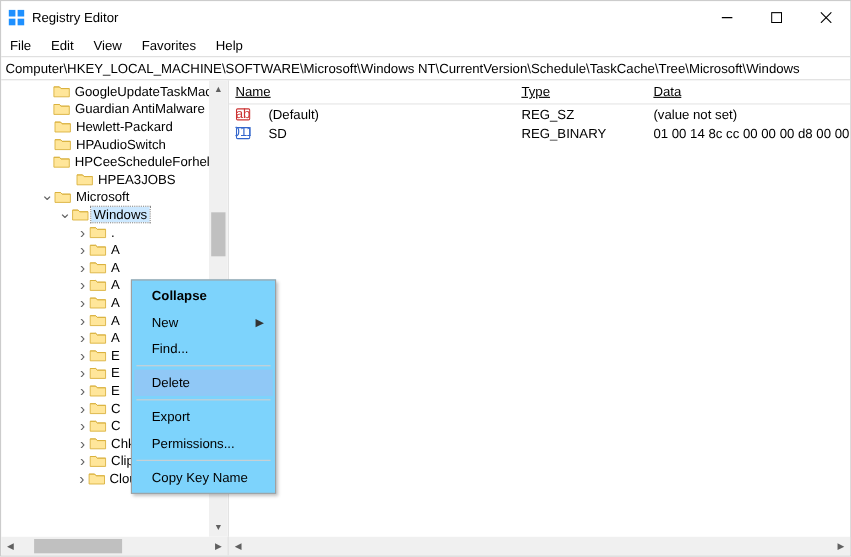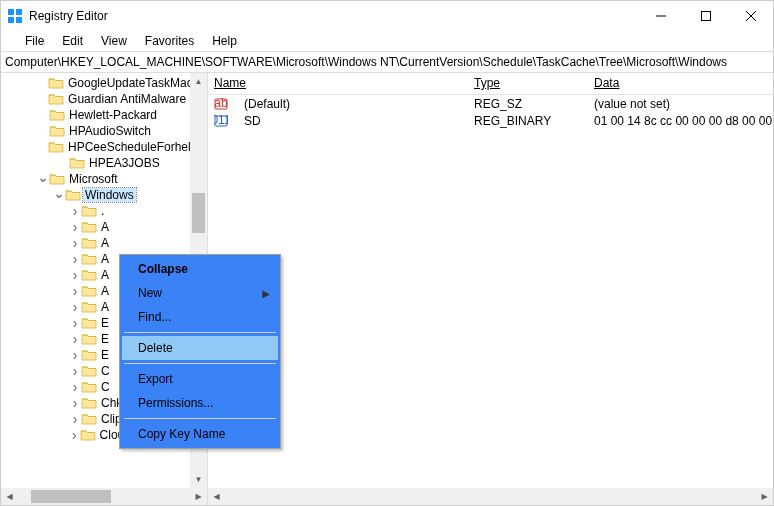--- a/index.html
+++ b/index.html
@@ -4,21 +4,21 @@
 <style>
 * { box-sizing: border-box; margin: 0; padding: 0; font-family: "Segoe UI", Tahoma, sans-serif; font-size: 12px; }
 body { background: #fff; width: 774px; height: 506px; overflow: hidden; position: relative; border: 1px solid #ccc; }
 
 .titlebar { height: 30px; display: flex; align-items: center; padding-left: 6px; }
 .titlebar .app-icon { width: 16px; height: 16px; margin-right: 6px; display: inline-block; }
 .titlebar .title { flex: 1; }
 .titlebar .winbtn { width: 45px; height: 30px; display: flex; align-items: center; justify-content: center; color: #000; }
 .titlebar .winbtn svg { width: 10px; height: 10px; }
 
-.menubar { height: 20px; display: flex; align-items: center; padding: 0 16px; gap: 2px; }
+.menubar { height: 20px; display: flex; align-items: center; padding: 0 0; gap: 2px; }
 .menubar .menuitem { padding: 2px 8px; }
 
 .addressbar { height: 22px; border-top: 1px solid #ddd; border-bottom: 1px solid #ddd; display: flex; align-items: center; padding: 0 4px; white-space: nowrap; overflow: hidden; }
 .addressbar span { font-size: 12px; }
 
 .content { display: flex; height: calc(100% - 30px - 20px - 22px - 17px); }
 
 
 .treepane { width: 207px; border-right: 1px solid #ddd; position: relative; overflow: hidden; }
 .tree-scroll { position: absolute; top: 0; left: 0; right: 17px; bottom: 0; overflow: hidden; }
@@ -43,21 +43,21 @@
 .col-type { width: 120px; }
 .col-data { flex: 1; }
 .listrow { display: flex; height: 17px; align-items: center; }
 .listrow .cell { padding: 0 6px; white-space: nowrap; overflow: hidden; }
 .listrow .cell-name { width: 260px; display: flex; align-items: center; }
 .listrow .cell-type { width: 120px; }
 .listrow .cell-data { flex: 1; }
 .reg-icon { width: 14px; height: 14px; margin-right: 16px; display: inline-block; }
 
 
-.ctxmenu { position: absolute; left: 118px; top: 253px; width: 162px; background: #3b82f6; border: 1px solid #a0a0a0; box-shadow: 2px 2px 3px rgba(0,0,0,.25); padding: 2px; z-index: 10; }
+.ctxmenu { position: absolute; left: 118px; top: 253px; width: 132px; background: #7dd3fc; border: 1px solid #a0a0a0; box-shadow: 2px 2px 3px rgba(0,0,0,.25); padding: 2px; z-index: 10; }
 .ctxmenu .item { height: 24px; display: flex; align-items: center; padding-left: 16px; padding-right: 10px; position: relative; }
 .ctxmenu .item.bold { font-weight: bold; }
 .ctxmenu .item.highlight { background: #90c8f6; }
 .ctxmenu .sep { height: 1px; background: #d0d0d0; margin: 3px 2px; }
 .ctxmenu .arrow { position: absolute; right: 8px; font-size: 10px; color: #333; }
 
 
 .hscroll { position: absolute; bottom: 0; left: 0; right: 0; height: 17px; display: flex; }
 .hscroll .bar { background: #f0f0f0; position: relative; }
 .hscroll .bar.left { width: 207px; border-right: 1px solid #ddd; }

